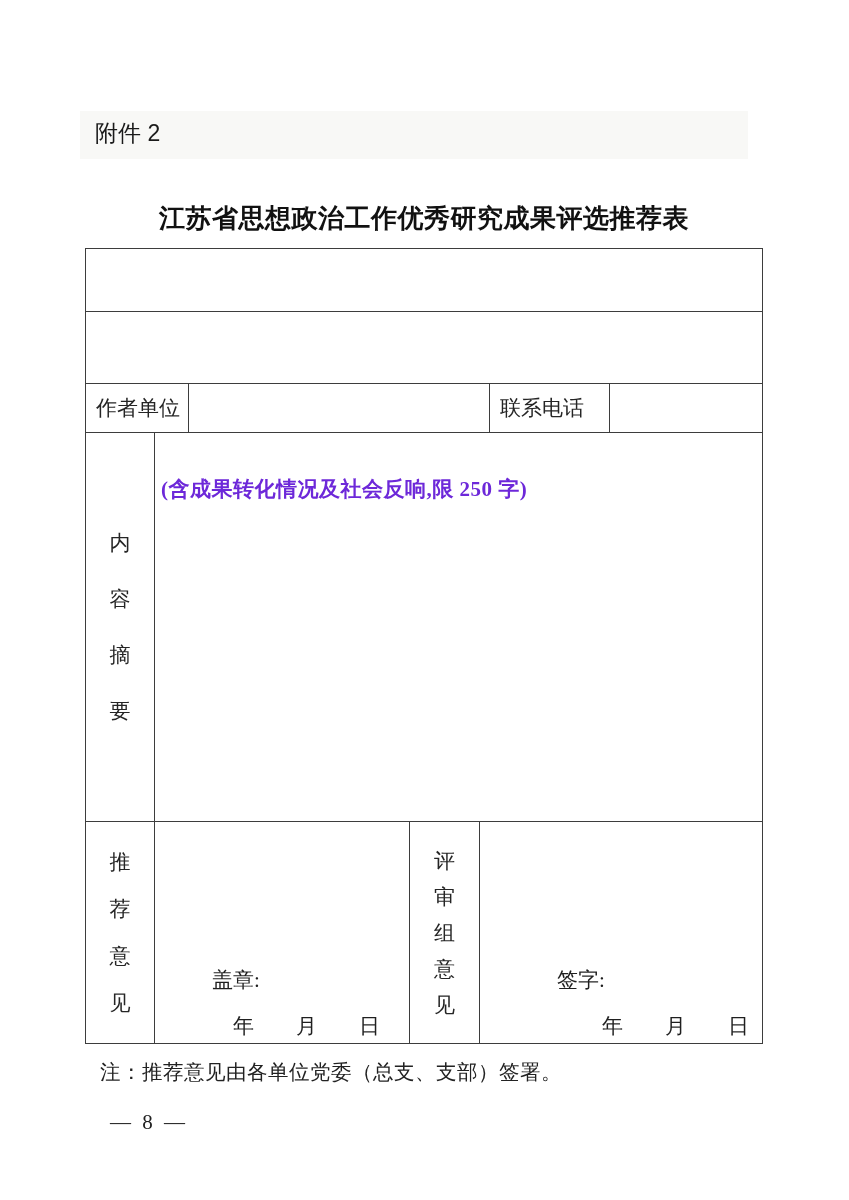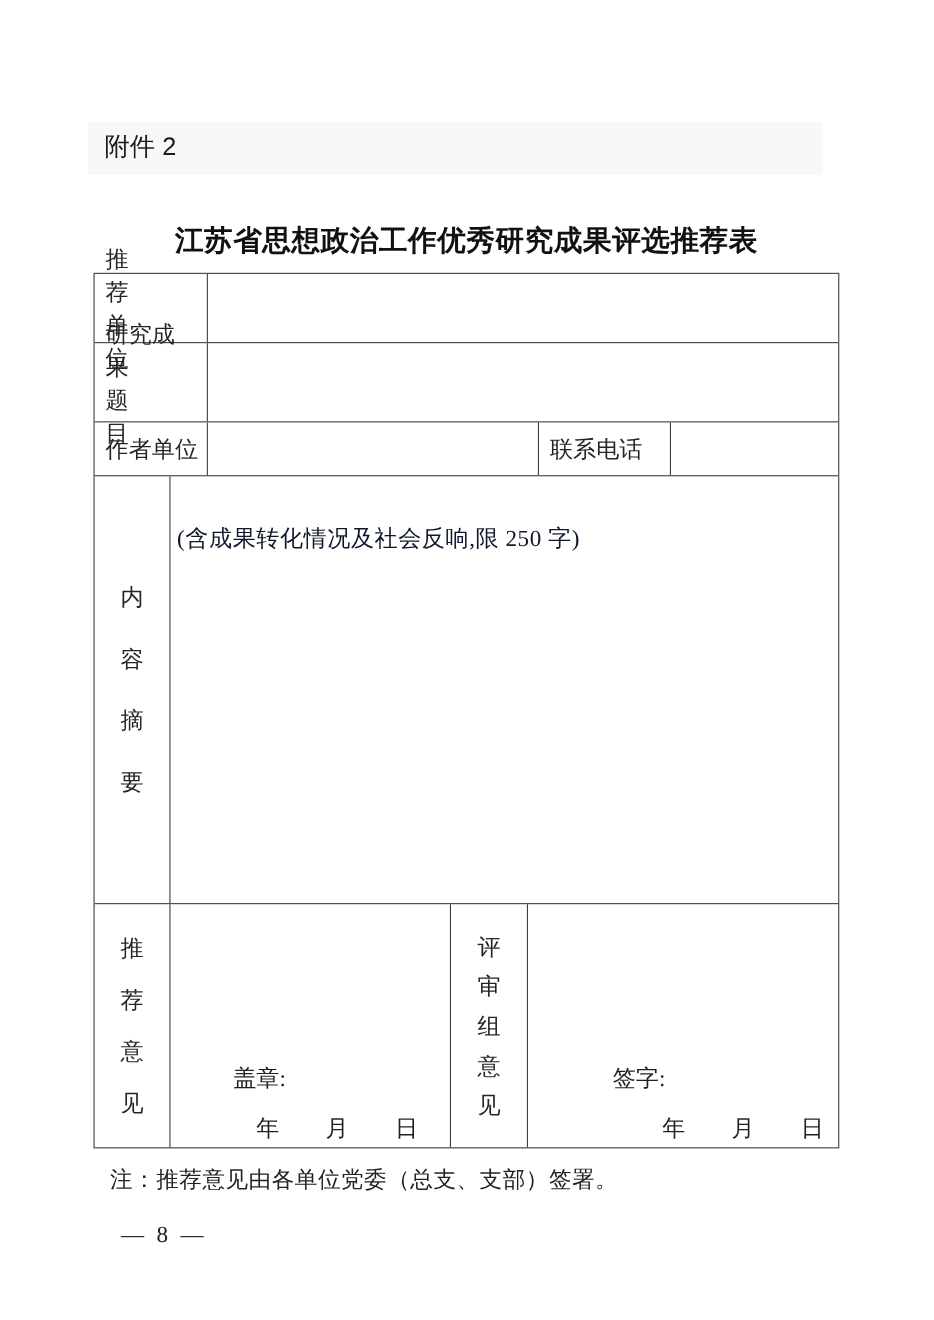--- a/index.html
+++ b/index.html
@@ -65,22 +65,23 @@
   .vcell { display:flex; align-items:center; justify-content:center; }
   .vlabel {
     width:1.05em; text-align:center; word-break:break-all;
     color:#252525;
   }
   .vl-abstract { line-height:56px; }
   .vl-recommend { line-height:47px; }
   .vl-review { line-height:36px; }
   .abstract-hint {
     position:absolute; left:6px; top:42px;
-    font-size:21px; color:#0f172a;
+    font-size:21px; color:#6d28d9;
     letter-spacing:0.5px;
+    font-weight:bold;
   }
   .seal-line  { position:absolute; left:57px; top:144px; font-size:21px; }
   .seal-date  { position:absolute; left:78px; top:190px; font-size:21px; }
   .sign-line  { position:absolute; left:77px; top:144px; font-size:21px; }
   .sign-date  { position:absolute; left:122px; top:190px; font-size:21px; }
   .foot-note {
     position:absolute; left:100px; top:1058px;
     font-size:20.5px; color:#222; letter-spacing:0.5px;
   }
   .page-number {
@@ -91,32 +92,24 @@
 </head>
 <body>
 
 <div class="attachment-band"></div>
 <div class="attachment-label">附件 2</div>
 <div class="doc-title">江苏省思想政治工作优秀研究成果评选推荐表</div>
 
 <div class="form-table">
 
   <div class="trow r1">
-    <div class="tcell w-label label-2line">
-      <div>推　　荐</div>
-      <div>单　　位</div>
-    </div>
     <div class="tcell grow"></div>
   </div>
 
   <div class="trow r2">
-    <div class="tcell w-label label-2line">
-      <div>研究成果</div>
-      <div>题　　目</div>
-    </div>
     <div class="tcell grow"></div>
   </div>
 
 
   <div class="trow r4">
     <div class="tcell w-label label-1line">作者单位</div>
     <div class="tcell w-val3"></div>
     <div class="tcell w-label2 label-1line">联系电话</div>
     <div class="tcell grow"></div>
   </div>

